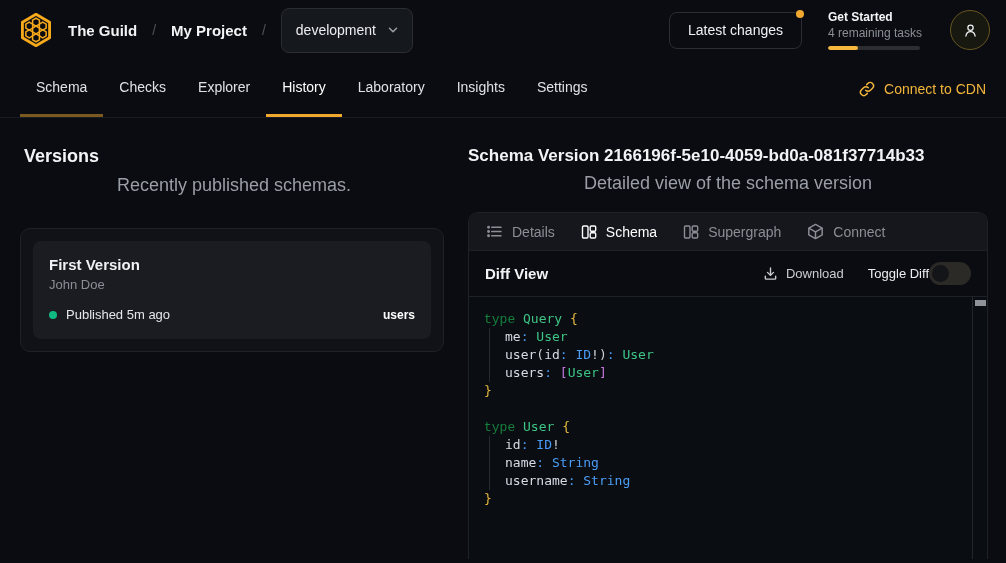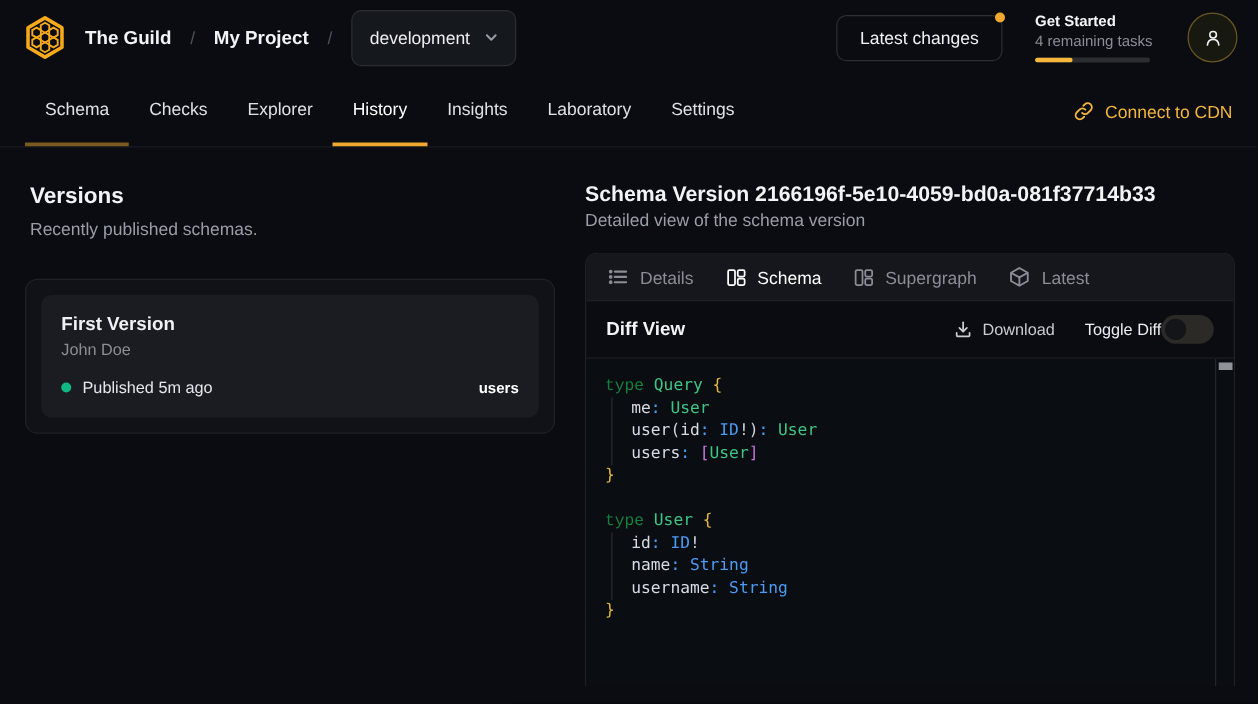--- a/index.html
+++ b/index.html
@@ -28,33 +28,33 @@
   .nav-tabs { display:flex; }
   .nav-tab { display:flex; align-items:center; padding:0 16px; font-size:14px; color:#dfe1e5; border-bottom:3px solid transparent; cursor:pointer; }
   .nav-tab.dim { border-bottom-color:#7a5a1e; }
   .nav-tab.bright { color:#ffffff; border-bottom-color:#f0a92e; }
   .cdn-link { margin-left:auto; display:flex; align-items:center; gap:9px; color:#f3b63b; font-size:14px; cursor:pointer; }
 
   
   .content { display:flex; gap:24px; padding:28px 18px 0 24px; }
   .left-col { width:420px; flex-shrink:0; }
   .page-title { font-size:18px; font-weight:700; color:#f2f3f5; margin-bottom:8px; }
-  .page-sub { font-size:14px; color:#9a9ea6; }
+  .page-sub { font-size:18px; color:#9a9ea6;text-align:center; }
   .versions-card { margin-top:32px; margin-left:-4px; background:#101217; border:1px solid #1e2127; border-radius:10px; padding:12px; cursor:pointer; }
   .version-item { background:#1a1c21; border-radius:8px; padding:15px 16px 17px; }
   .v-name { font-size:15px; font-weight:600; color:#f0f1f4; margin-bottom:4px; }
   .v-author { font-size:13px; color:#8a8e95; }
   .v-meta { display:flex; align-items:center; gap:9px; margin-top:15px; }
   .v-dot { width:8px; height:8px; border-radius:50%; background:#10b981; }
   .v-status { font-size:13px; color:#e4e6ea; }
   .v-spacer { flex:1; }
   .v-service { font-size:12px; font-weight:700; color:#ffffff; }
 
   .right-col { flex:1; min-width:0; }
-  .detail-title { font-size:17px; font-weight:600; color:#f2f3f5; margin-bottom:2px; }
+  .detail-title { font-size:17px; font-weight:600; color:#f2f3f5; margin-bottom:7px; }
   .panel { margin-top:18px; border:1px solid #1e2127; border-bottom:none; border-radius:10px 10px 0 0; height:347px; display:flex; flex-direction:column; overflow:hidden; }
   .panel-tabs { height:38px; background:#15171d; border-bottom:1px solid #1e2127; display:flex; align-items:center; padding:0 4px; flex-shrink:0; }
   .ptab { display:flex; align-items:center; gap:9px; padding:0 13px; height:100%; font-size:14px; color:#8b8e95; cursor:pointer; }
   .ptab.active { color:#ffffff; }
   .ptab svg { flex-shrink:0; }
   .diff-bar { height:46px; border-bottom:1px solid #1e2127; display:flex; align-items:center; padding:0 16px; flex-shrink:0; }
   .diff-title { font-size:15px; font-weight:700; color:#f2f3f5; }
   .diff-actions { margin-left:auto; display:flex; align-items:center; gap:24px; }
   .dl-btn { display:flex; align-items:center; gap:8px; background:none; border:none; color:#c9ccd2; font-size:13px; font-family:inherit; cursor:pointer; }
   .toggle-group { display:flex; align-items:center; }
@@ -128,22 +128,22 @@
       </div>
     </div>
   </div>
 
   <div class="nav">
     <div class="nav-tabs">
         <div class="nav-tab dim">Schema</div>
         <div class="nav-tab">Checks</div>
         <div class="nav-tab">Explorer</div>
         <div class="nav-tab bright">History</div>
+        <div class="nav-tab">Laboratory</div>
         <div class="nav-tab">Insights</div>
-        <div class="nav-tab">Laboratory</div>
         <div class="nav-tab">Settings</div>
       </div>
     <div class="cdn-link">
       <svg width="16" height="16" viewBox="0 0 16 16" fill="none" stroke="#f3b63b" stroke-width="1.5" stroke-linecap="round" stroke-linejoin="round">
         <path d="M6.7 9.3 a3.3 3.3 0 0 0 4.7 0 l2.1 -2.1 a3.3 3.3 0 0 0 -4.7 -4.7 l-1.1 1.1"></path>
         <path d="M9.3 6.7 a3.3 3.3 0 0 0 -4.7 0 l-2.1 2.1 a3.3 3.3 0 0 0 4.7 4.7 l1.1 -1.1"></path>
       </svg>
       <span>Connect to CDN</span>
     </div>
   </div>
@@ -197,21 +197,21 @@
                 <rect x="9.2" y="8.8" width="5.5" height="5.2" rx="1.2"></rect>
               </svg>
               <span>Supergraph</span>
             </div>
             <div class="ptab">
               <svg width="17" height="17" viewBox="0 0 16 16" fill="none" stroke="currentColor" stroke-width="1.4" stroke-linejoin="round">
                 <path d="M8 1.3 L14.3 4.9 V11.1 L8 14.7 L1.7 11.1 V4.9 Z"></path>
                 <path d="M1.7 4.9 L8 8.4 L14.3 4.9"></path>
                 <path d="M8 8.4 V14.7"></path>
               </svg>
-              <span>Latest</span>
+              <span>Connect</span>
             </div>
           </div>
 
         <div class="diff-bar">
           <span class="diff-title">Diff View</span>
           <div class="diff-actions">
             <button class="dl-btn">
               <svg width="15" height="15" viewBox="0 0 16 16" fill="none" stroke="#c9ccd2" stroke-width="1.5" stroke-linecap="round" stroke-linejoin="round">
                 <path d="M8 2 v7.5"></path>
                   <polyline points="4.8,6.8 8,10 11.2,6.8"></polyline>

